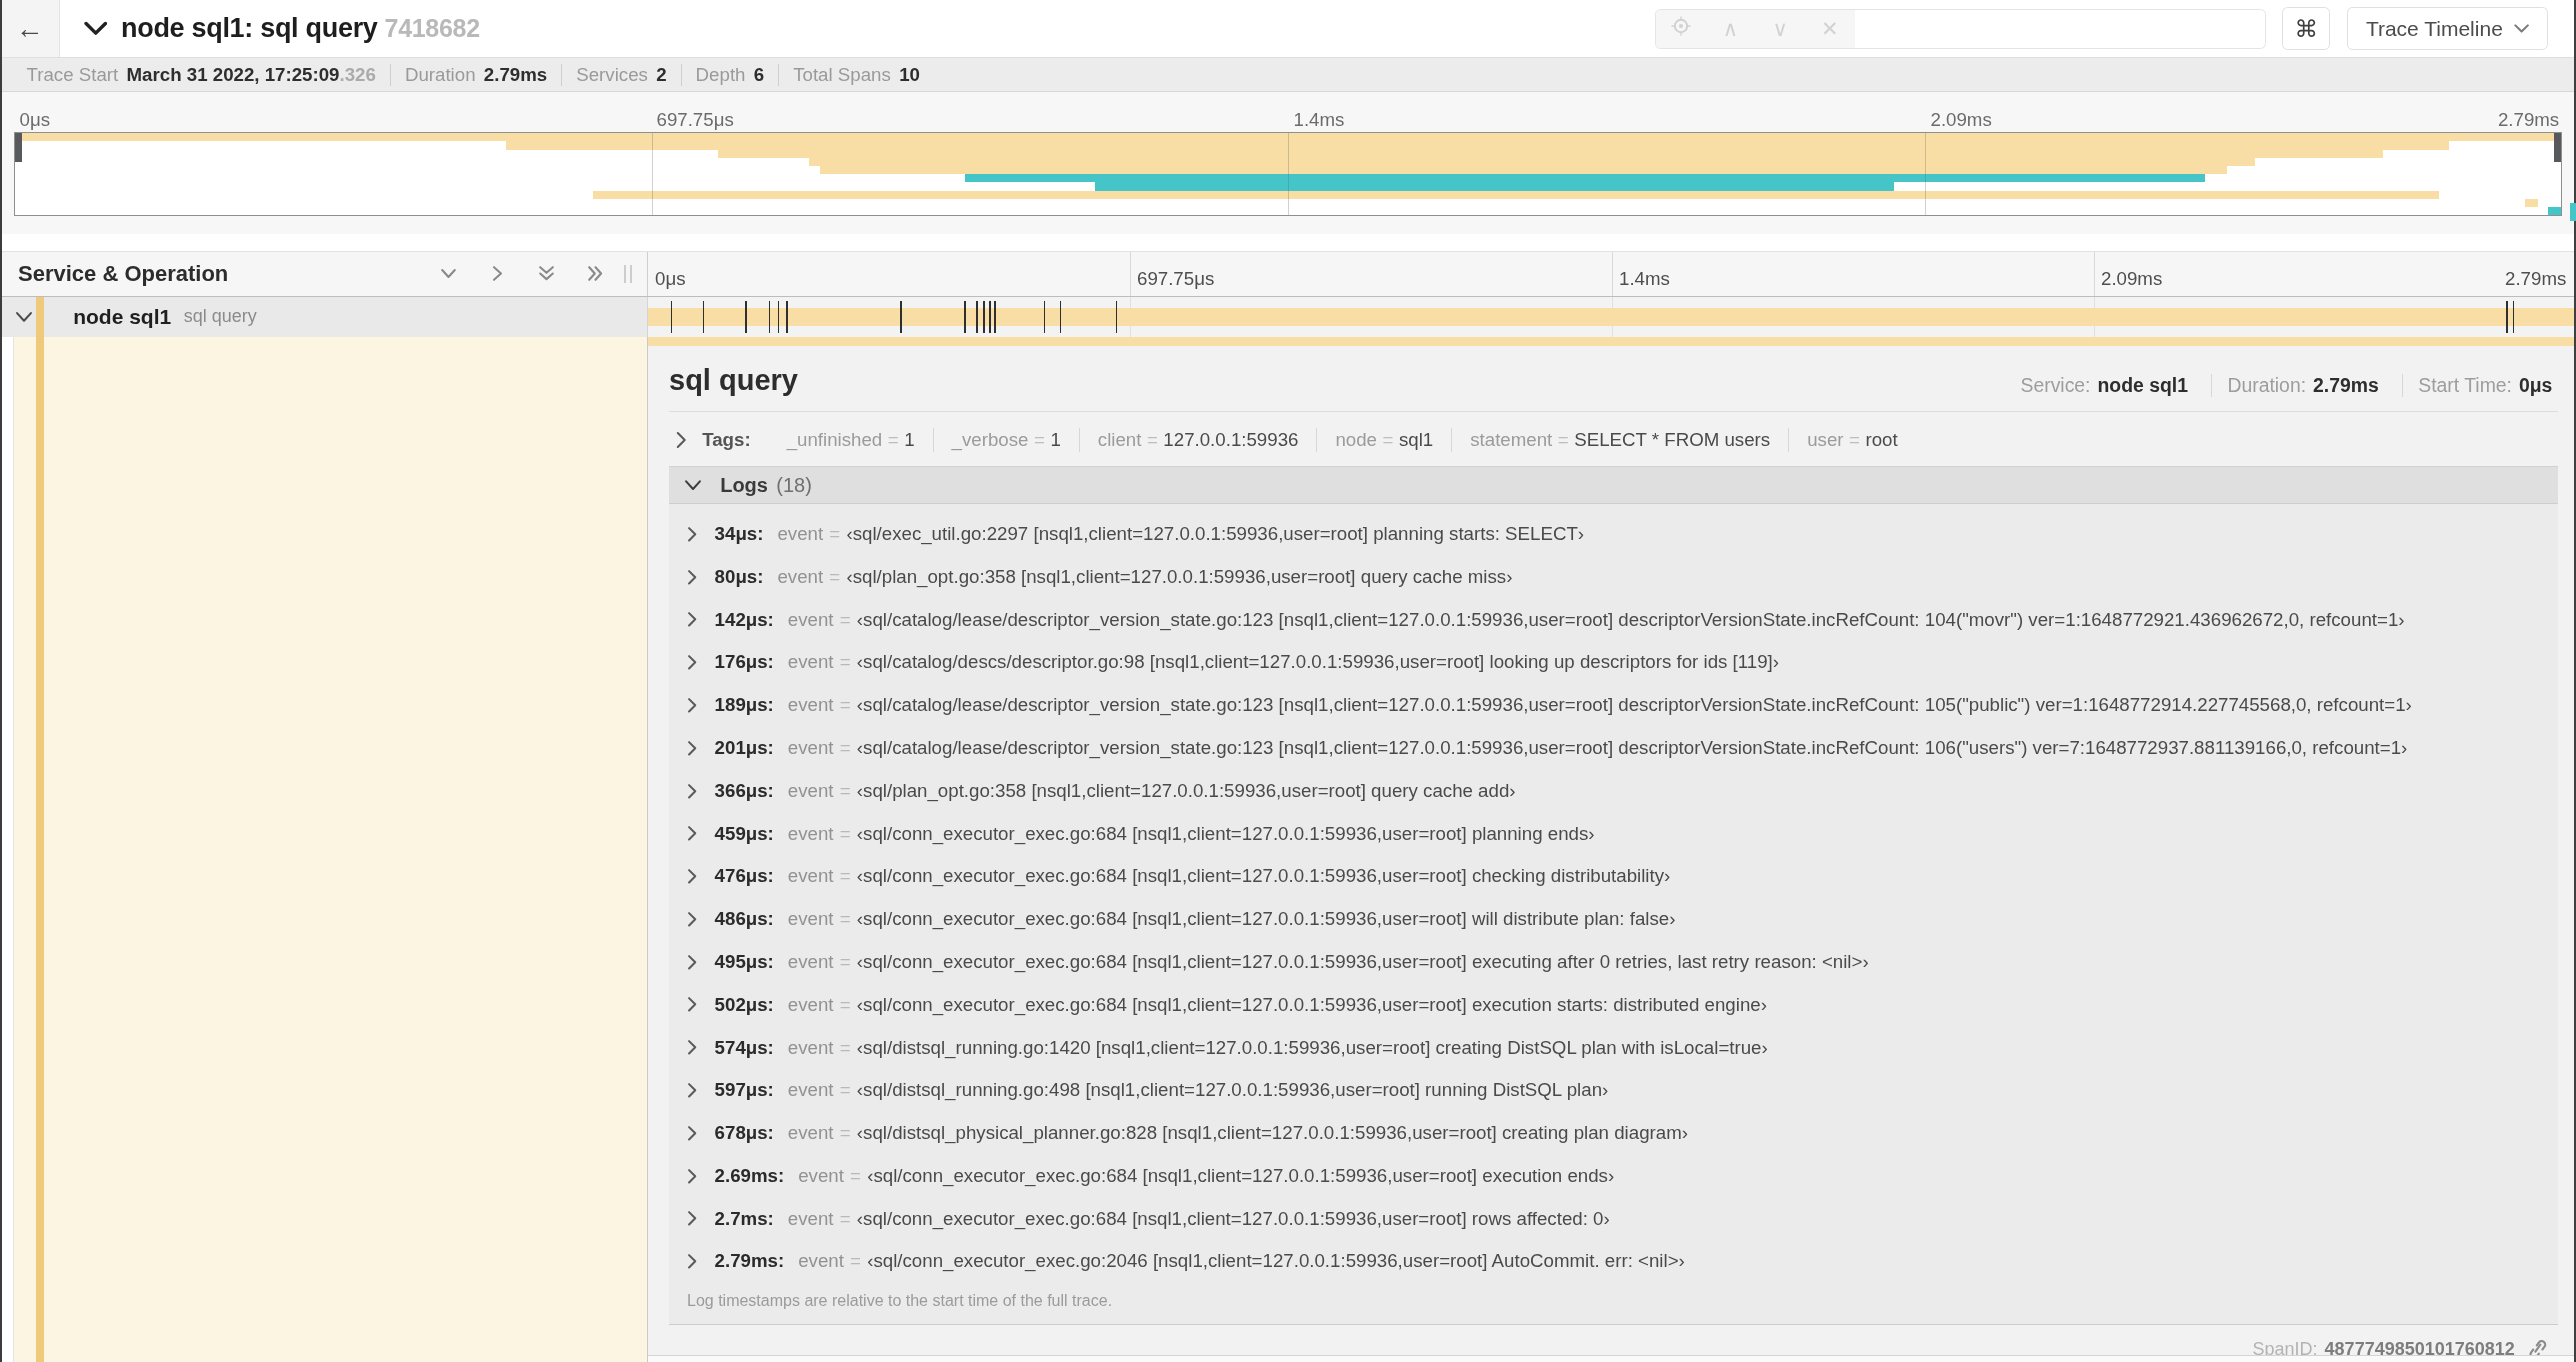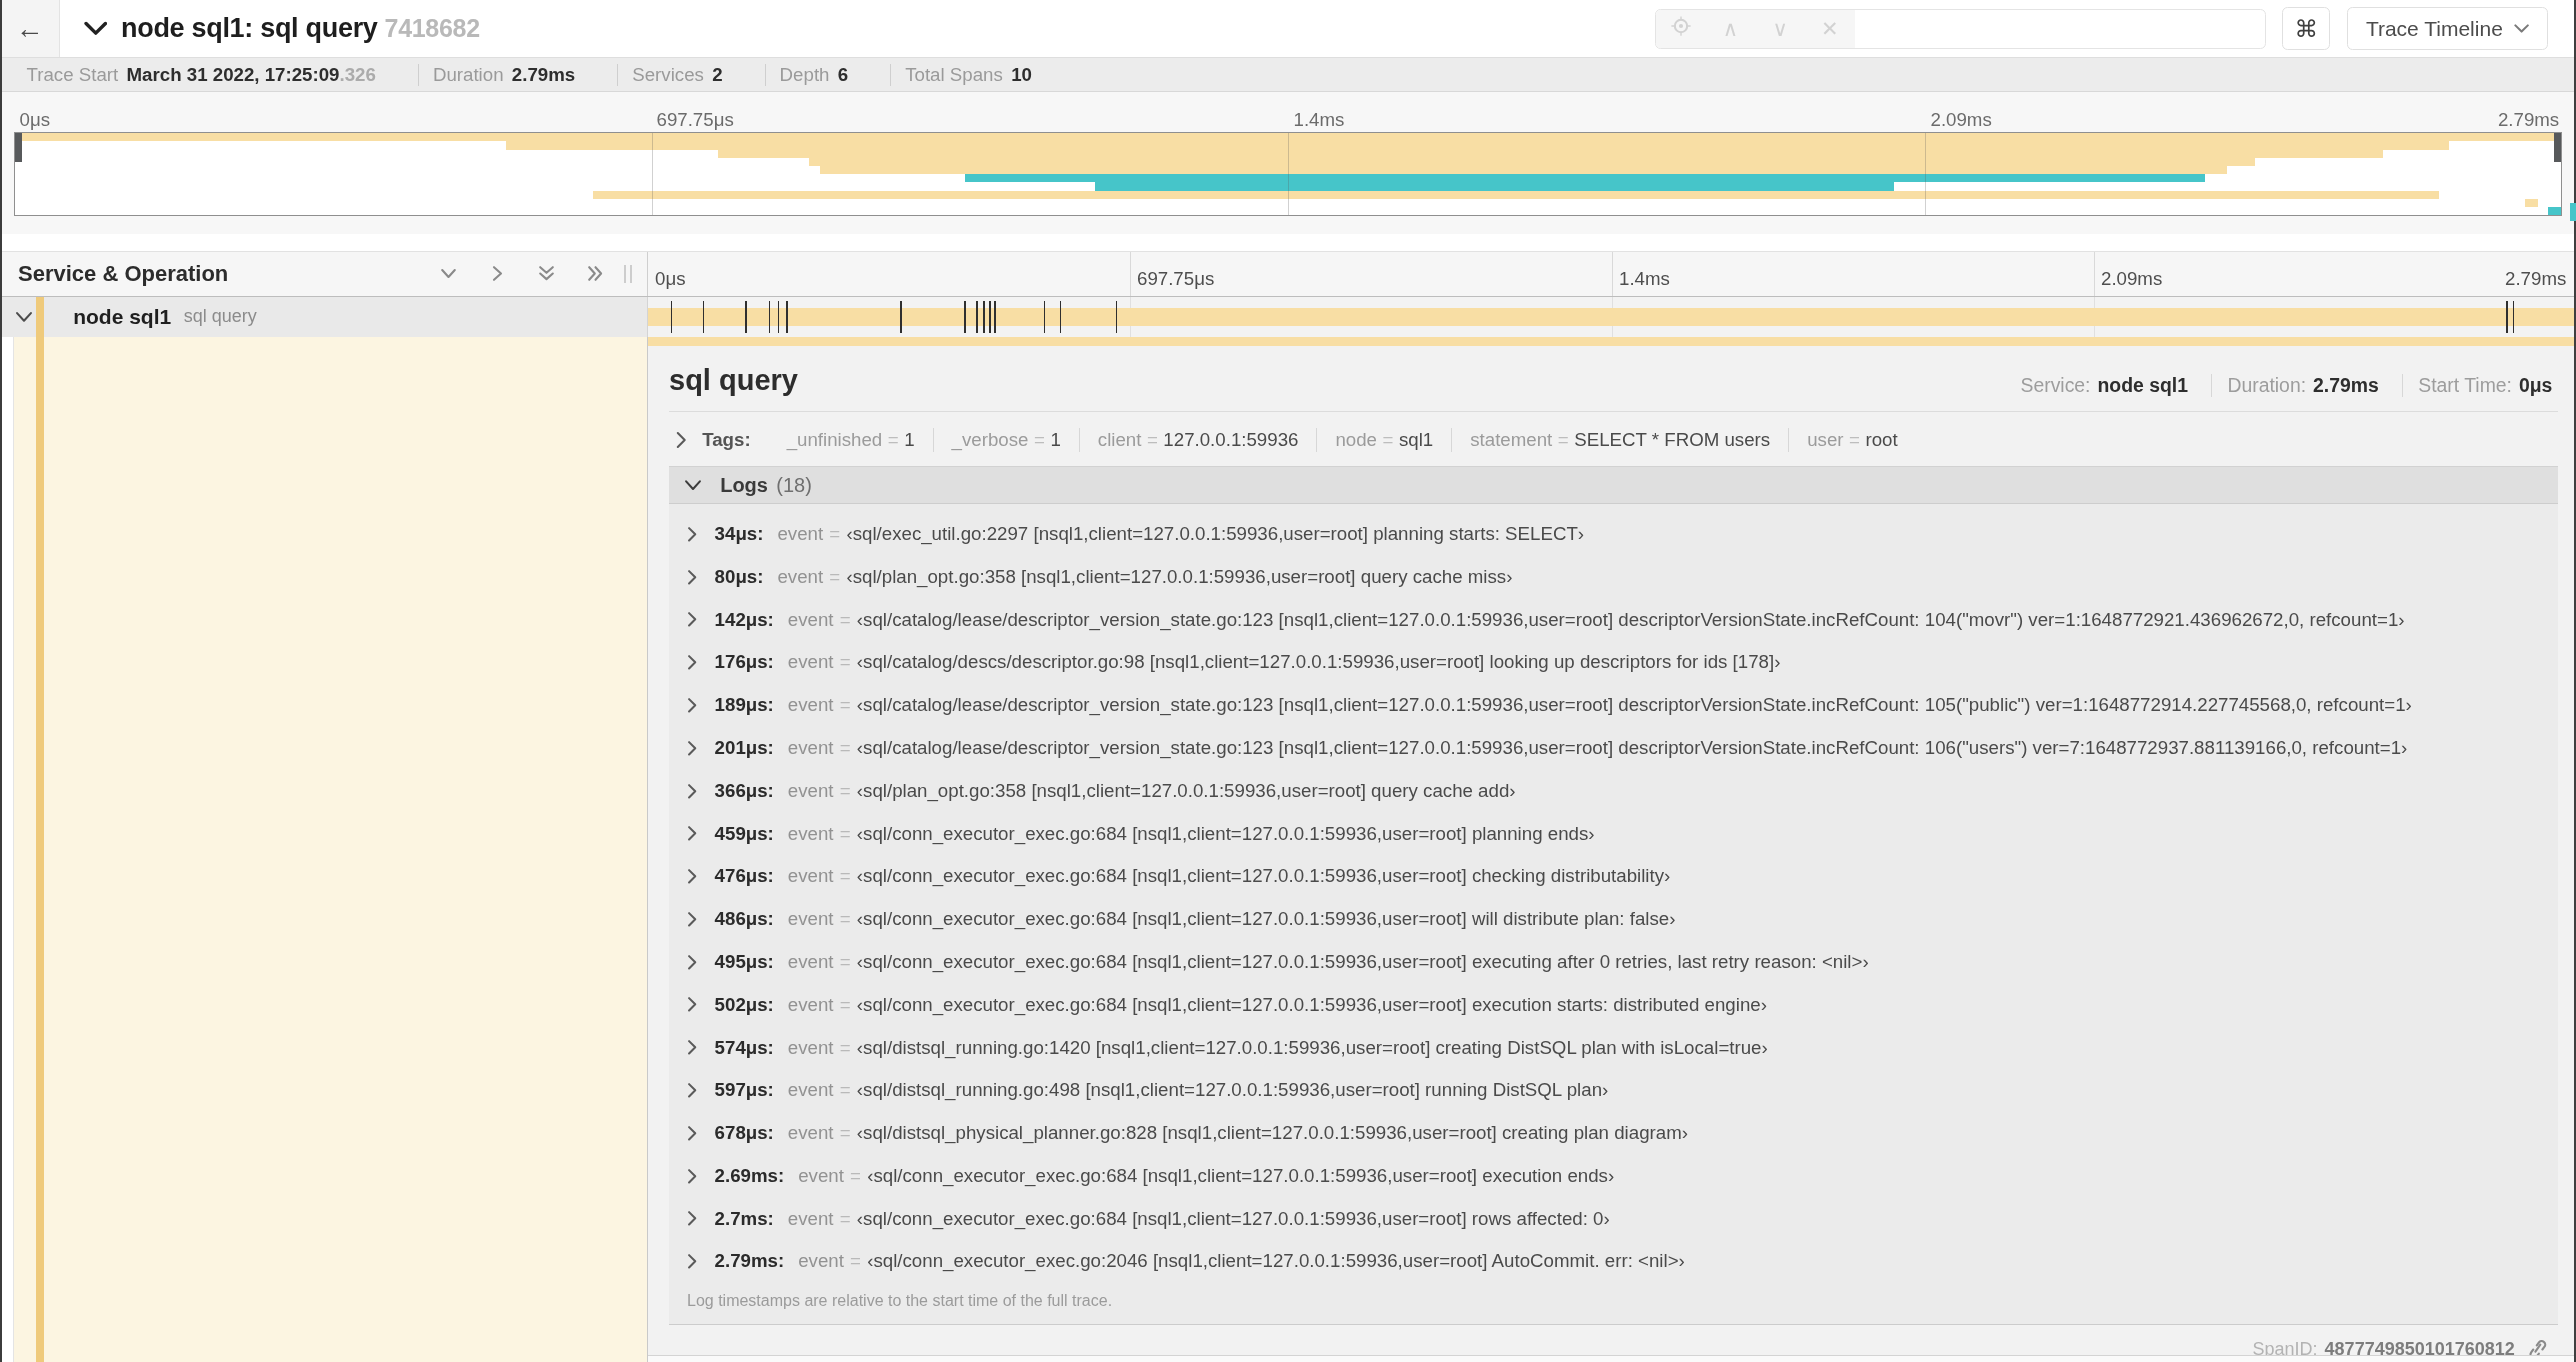--- a/index.html
+++ b/index.html
@@ -26,21 +26,21 @@
   .find-icons { width:199px; background:#f6f6f6; display:flex; align-items:center; justify-content:space-around; color:#d2d2d2; font-size:21px; }
   .find-icons .fi { width:28px; text-align:center; color:#d2d2d2; }
   .btn { height:43px; border:1.4px solid #e0e0e0; border-radius:5.5px; background:#fff; font-size:21px; color:#4c4c4c; display:flex; align-items:center; justify-content:center; cursor:pointer; font-family:"Liberation Sans",sans-serif; }
   .kbd-btn { width:48px; font-size:23.5px; color:#3f3f3f; }
   .view-btn { padding:0 18px; gap:11px; white-space:nowrap; }
   .view-btn svg { width:15.2px; height:9.7px; }
 
   
   .stats-bar { height:35px; background:#ececec; border-top:1.4px solid #dedede; border-bottom:1.4px solid #d8d8d8; display:flex; align-items:center; padding-left:12.5px; flex:none; }
   .stat { display:flex; align-items:center; font-size:18.7px; padding:0 14px; position:relative; white-space:nowrap; }
-  .stat + .stat { border-left:1.4px solid #cfcfcf;margin-left:28px; }
+  .stat + .stat { border-left:1.4px solid #cfcfcf; }
   .stat-label { color:#9a9a9a; margin-right:8.3px; }
   .stat-value { color:#2e2e2e; font-weight:bold; }
   .stat-suffix { color:#ababab; font-weight:bold; }
 
   
   .minimap { background:#f7f7f7; padding:15.2px 14px 18px 14px; flex:none; position:relative; }
   .mm-axis { position:relative; height:25px; font-size:18.7px; color:#6b6b6b; }
   .mm-axis .axis-label { position:absolute; bottom:1.4px; padding-left:5.5px; white-space:nowrap; }
   .mm-axis .axis-label.end { padding-left:0; padding-right:2.8px; }
   .mm-canvas { position:relative; height:84px; background:#fff; border:1.4px solid #8f8f8f; overflow:hidden; cursor:crosshair; }
@@ -377,21 +377,21 @@
                 <span class="log-eq">=</span>
                 <span class="log-v">‹sql/catalog/lease/descriptor_version_state.go:123 [nsql1,client=127.0.0.1:59936,user=root] descriptorVersionState.incRefCount: 104("movr") ver=1:1648772921.436962672,0, refcount=1›</span>
               </div>
               <div class="log-row">
                 <svg class="log-chevron" viewBox="0 0 16 24">
                   <path d="M3 3 L12 12 L3 21" fill="none" stroke="#5a5a5a" stroke-width="3" stroke-linecap="round" stroke-linejoin="round"></path>
                 </svg>
                 <span class="log-t">176μs:</span>
                 <span class="log-k">event</span>
                 <span class="log-eq">=</span>
-                <span class="log-v">‹sql/catalog/descs/descriptor.go:98 [nsql1,client=127.0.0.1:59936,user=root] looking up descriptors for ids [178]›</span>
+                <span class="log-v">‹sql/catalog/descs/descriptor.go:98 [nsql1,client=127.0.0.1:59936,user=root] looking up descriptors for ids [119]›</span>
               </div>
               <div class="log-row">
                 <svg class="log-chevron" viewBox="0 0 16 24">
                   <path d="M3 3 L12 12 L3 21" fill="none" stroke="#5a5a5a" stroke-width="3" stroke-linecap="round" stroke-linejoin="round"></path>
                 </svg>
                 <span class="log-t">189μs:</span>
                 <span class="log-k">event</span>
                 <span class="log-eq">=</span>
                 <span class="log-v">‹sql/catalog/lease/descriptor_version_state.go:123 [nsql1,client=127.0.0.1:59936,user=root] descriptorVersionState.incRefCount: 105("public") ver=1:1648772914.227745568,0, refcount=1›</span>
               </div>

